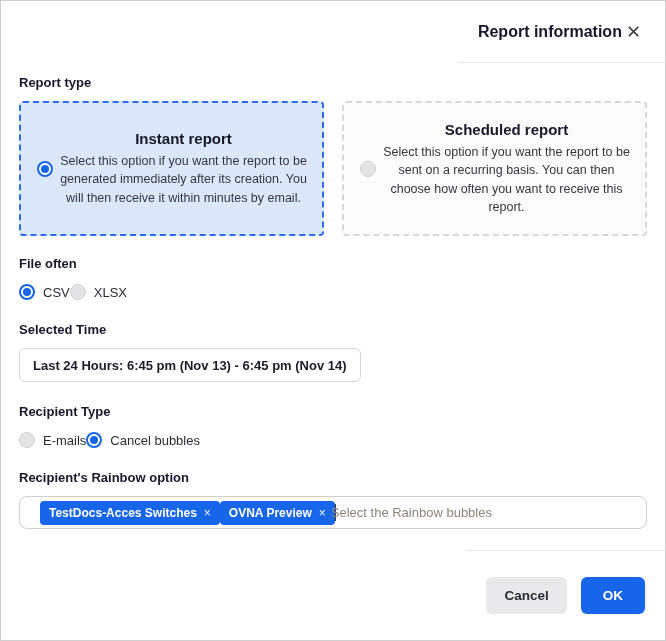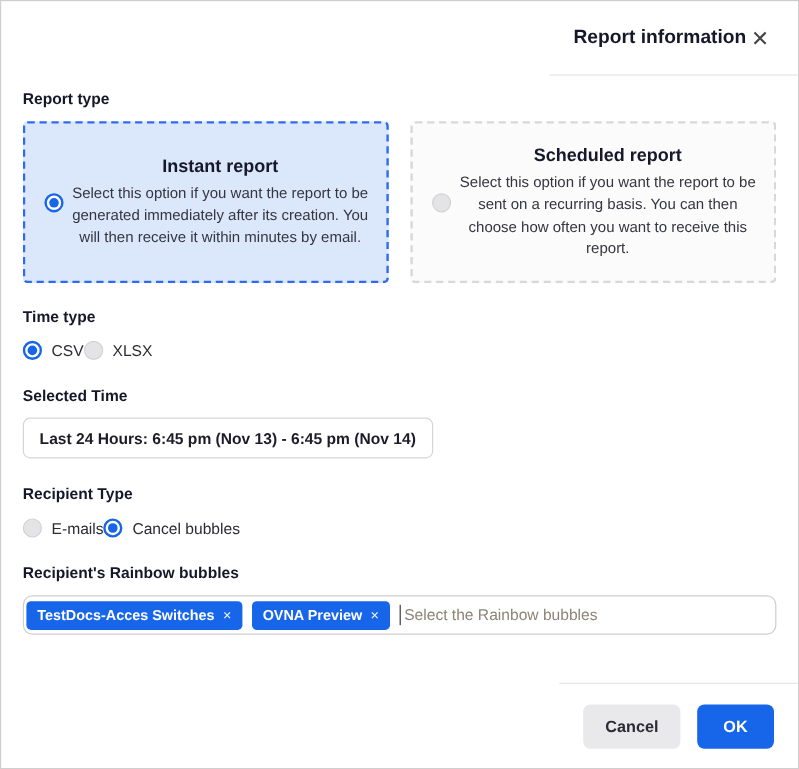--- a/index.html
+++ b/index.html
@@ -78,39 +78,39 @@
   .time-box {
     display: inline-flex; align-items: center;
     height: 34px; padding: 0 13px;
     border: 1px solid #d6d6d8; border-radius: 6px;
     font-size: 13px; font-weight: 700; color: #1c1c28;
     margin-bottom: 22px; cursor: pointer;
     background: #fff;
   }
   
   .chips-input {
-    display: flex; align-items: center; gap: 8px;
+    display: flex; align-items: center; 
     min-height: 33px; width: 100%;
     border: 1px solid #cfcfd2; border-radius: 8px;
-    padding: 3px 2px;
+    padding: 3px 20px;
     background: #fff; cursor: text;
   }
   .chip {
     display: inline-flex; align-items: center; gap: 7px;
     background: #1765e8; color: #fff;
     font-size: 12px; font-weight: 700;
     border-radius: 4px; padding: 5px 9px;
     white-space: nowrap; cursor: default;
   }
   .chip .chip-x { font-weight: 400; font-size: 12px; cursor: pointer; opacity: .95; }
   .caret { width: 1px; height: 17px; background: #3a3a3a; flex: none; }
   .placeholder { font-size: 13px; color: #8d8477; margin-left: -5px; }
   
   .footer {
-    height: 71px;
+    height: 90px;
     border-top: 1px solid #e6e6e6;
     display: flex; align-items: center; justify-content: flex-end;
     gap: 14px; padding: 0 20px;
     position: relative;
   }
   .btn {
     border: none; border-radius: 6px;
     font-family: inherit; font-size: 13.5px; font-weight: 700;
     padding: 11px 18px; cursor: pointer;
   }
@@ -141,21 +141,21 @@
       </div>
       <div class="card">
         <span class="radio"></span>
         <div class="card-text">
           <div class="card-title">Scheduled report</div>
           <div class="card-desc">Select this option if you want the report to be sent on a recurring basis. You can then choose how often you want to receive this report.</div>
         </div>
       </div>
     </div>
 
-    <div class="section-label" style="margin-bottom:13px;">Time type</div>
+    <div class="section-label" style="margin-bottom:13px;">File often</div>
     <div class="radio-row">
       <span class="radio-opt">
         <span class="radio checked"></span>
         <span class="opt-label">CSV</span>
       </span>
       <span class="radio-opt">
         <span class="radio"></span>
         <span class="opt-label">XLSX</span>
       </span>
     </div>
@@ -168,21 +168,21 @@
       <span class="radio-opt">
         <span class="radio"></span>
         <span class="opt-label">E-mails</span>
       </span>
       <span class="radio-opt">
         <span class="radio checked"></span>
         <span class="opt-label">Cancel bubbles</span>
       </span>
     </div>
 
-    <div class="section-label">Recipient's Rainbow bubbles</div>
+    <div class="section-label">Recipient's Rainbow option</div>
     <div class="chips-input">
       <span class="chip">
         <span>TestDocs-Acces Switches</span>
         <span class="chip-x">×</span>
       </span>
       <span class="chip">
         <span>OVNA Preview</span>
         <span class="chip-x">×</span>
       </span>
       <span class="caret"></span>

